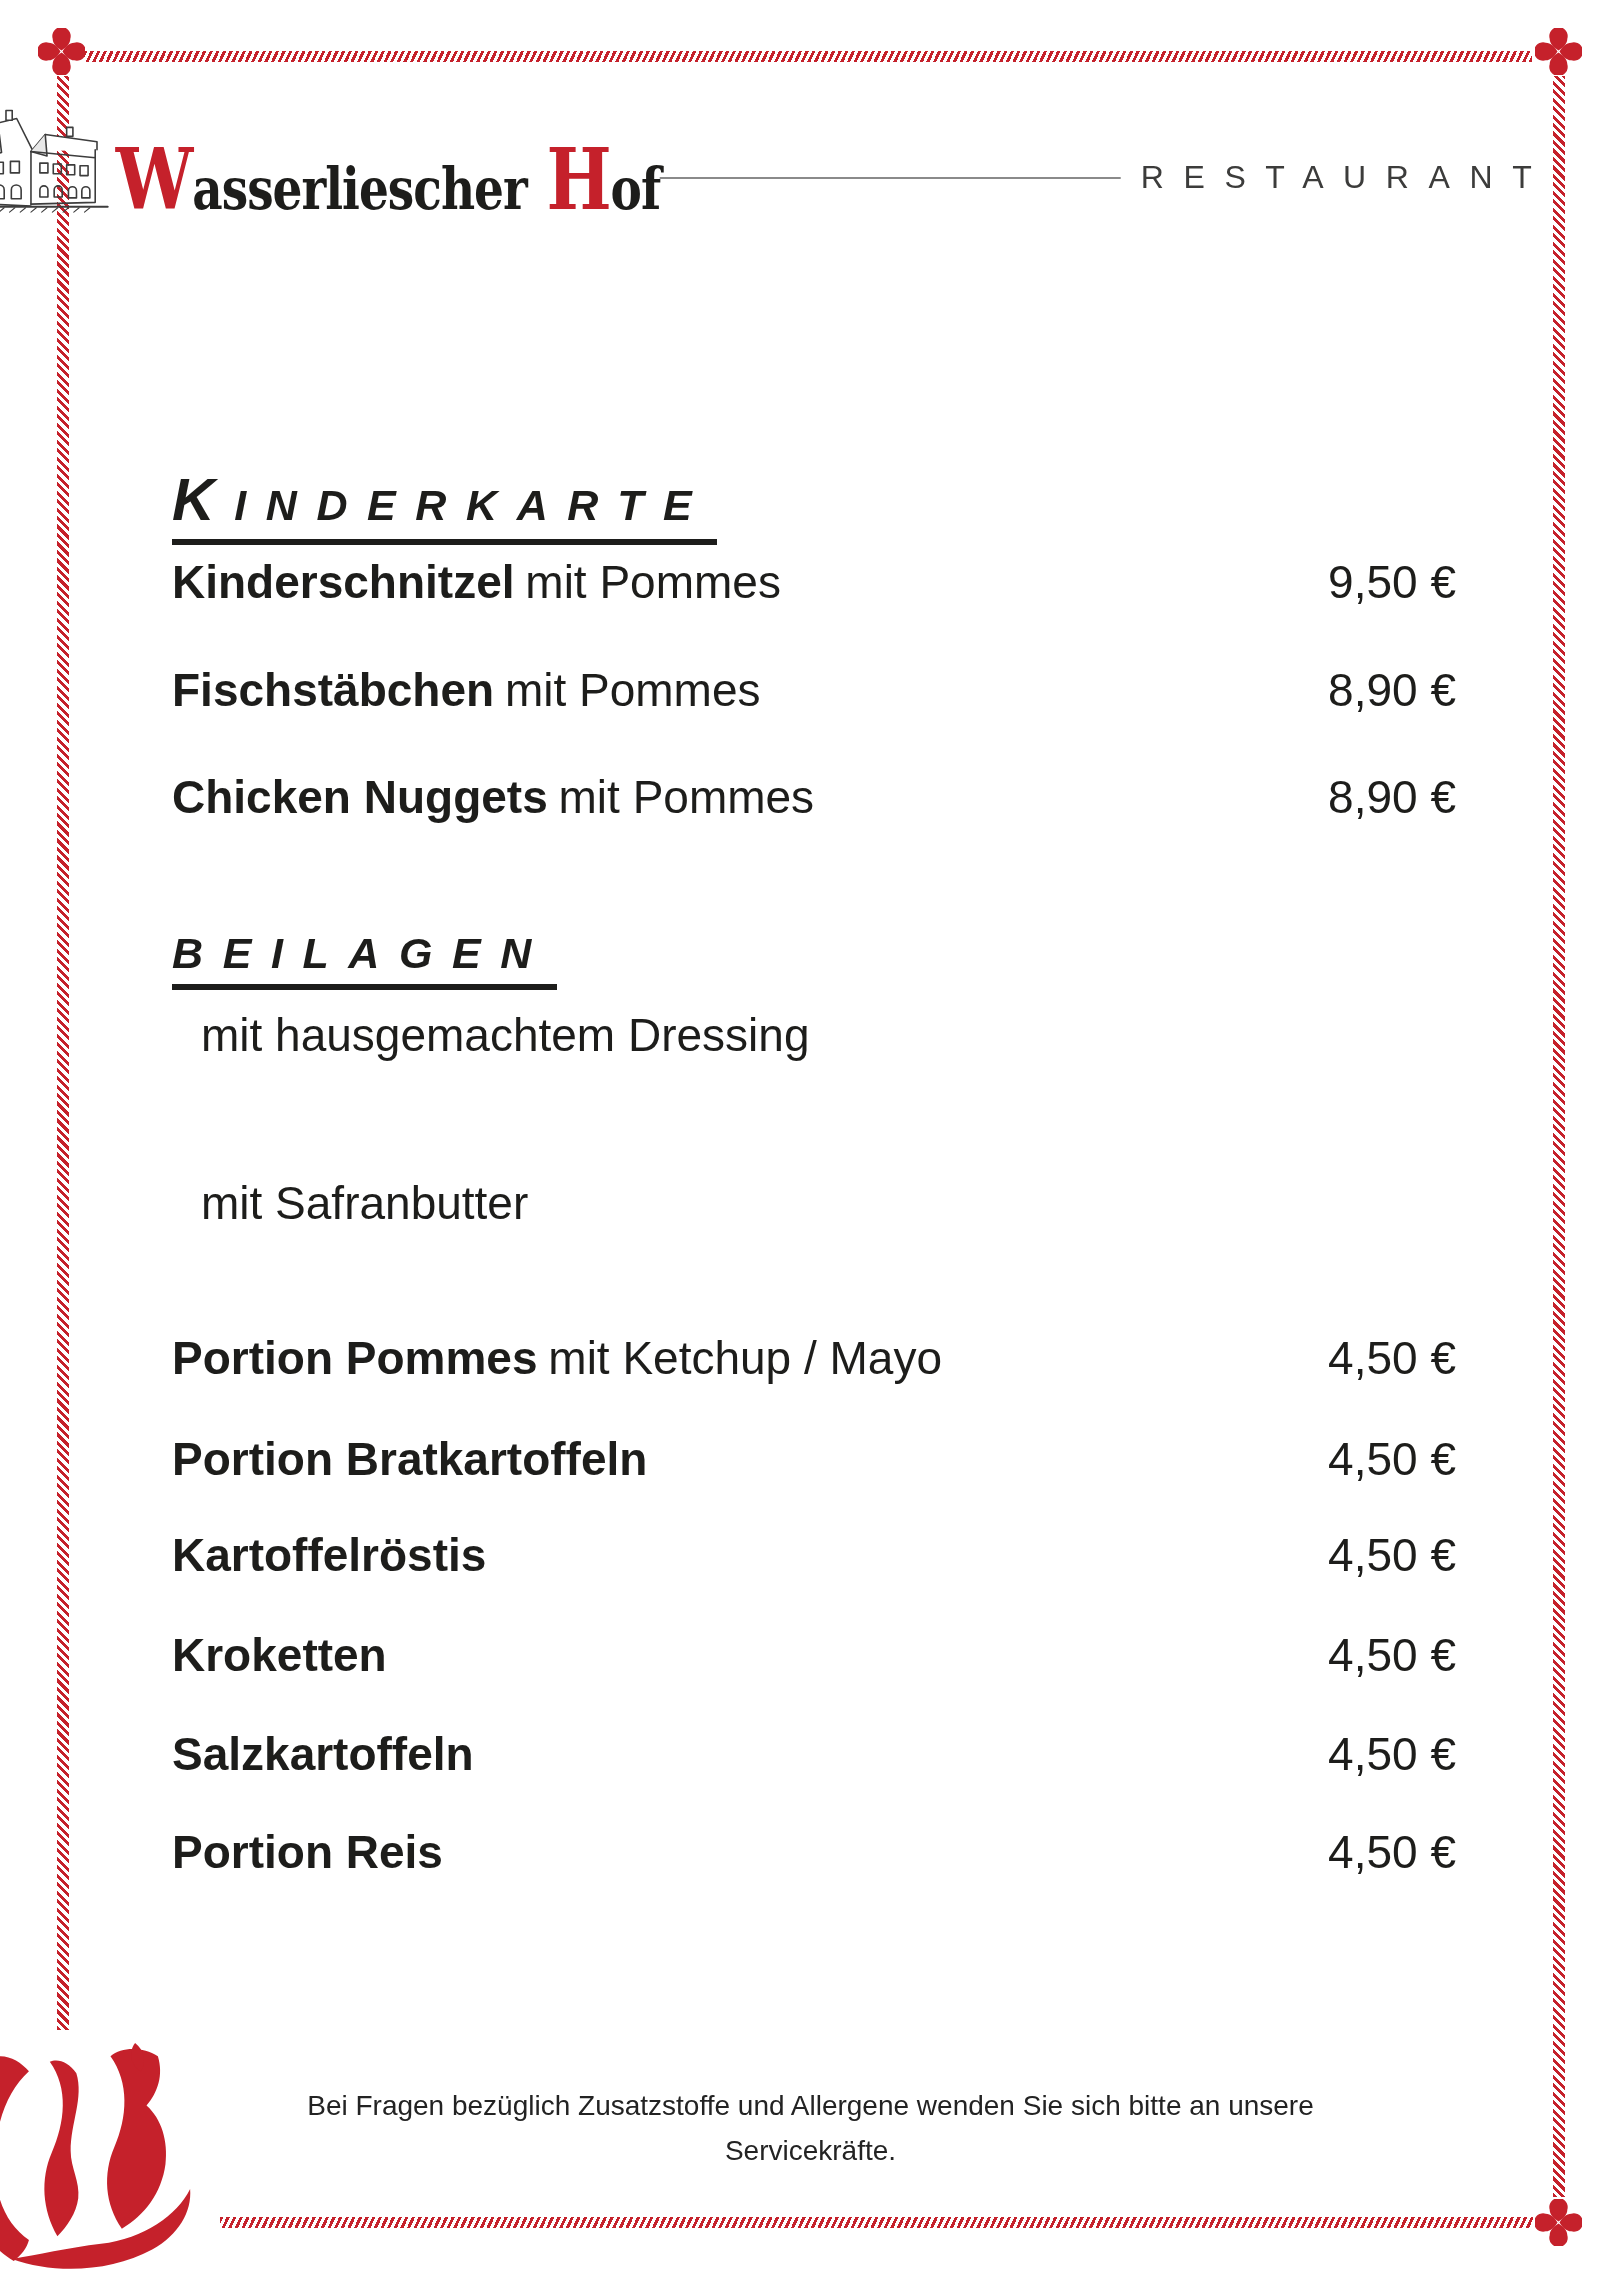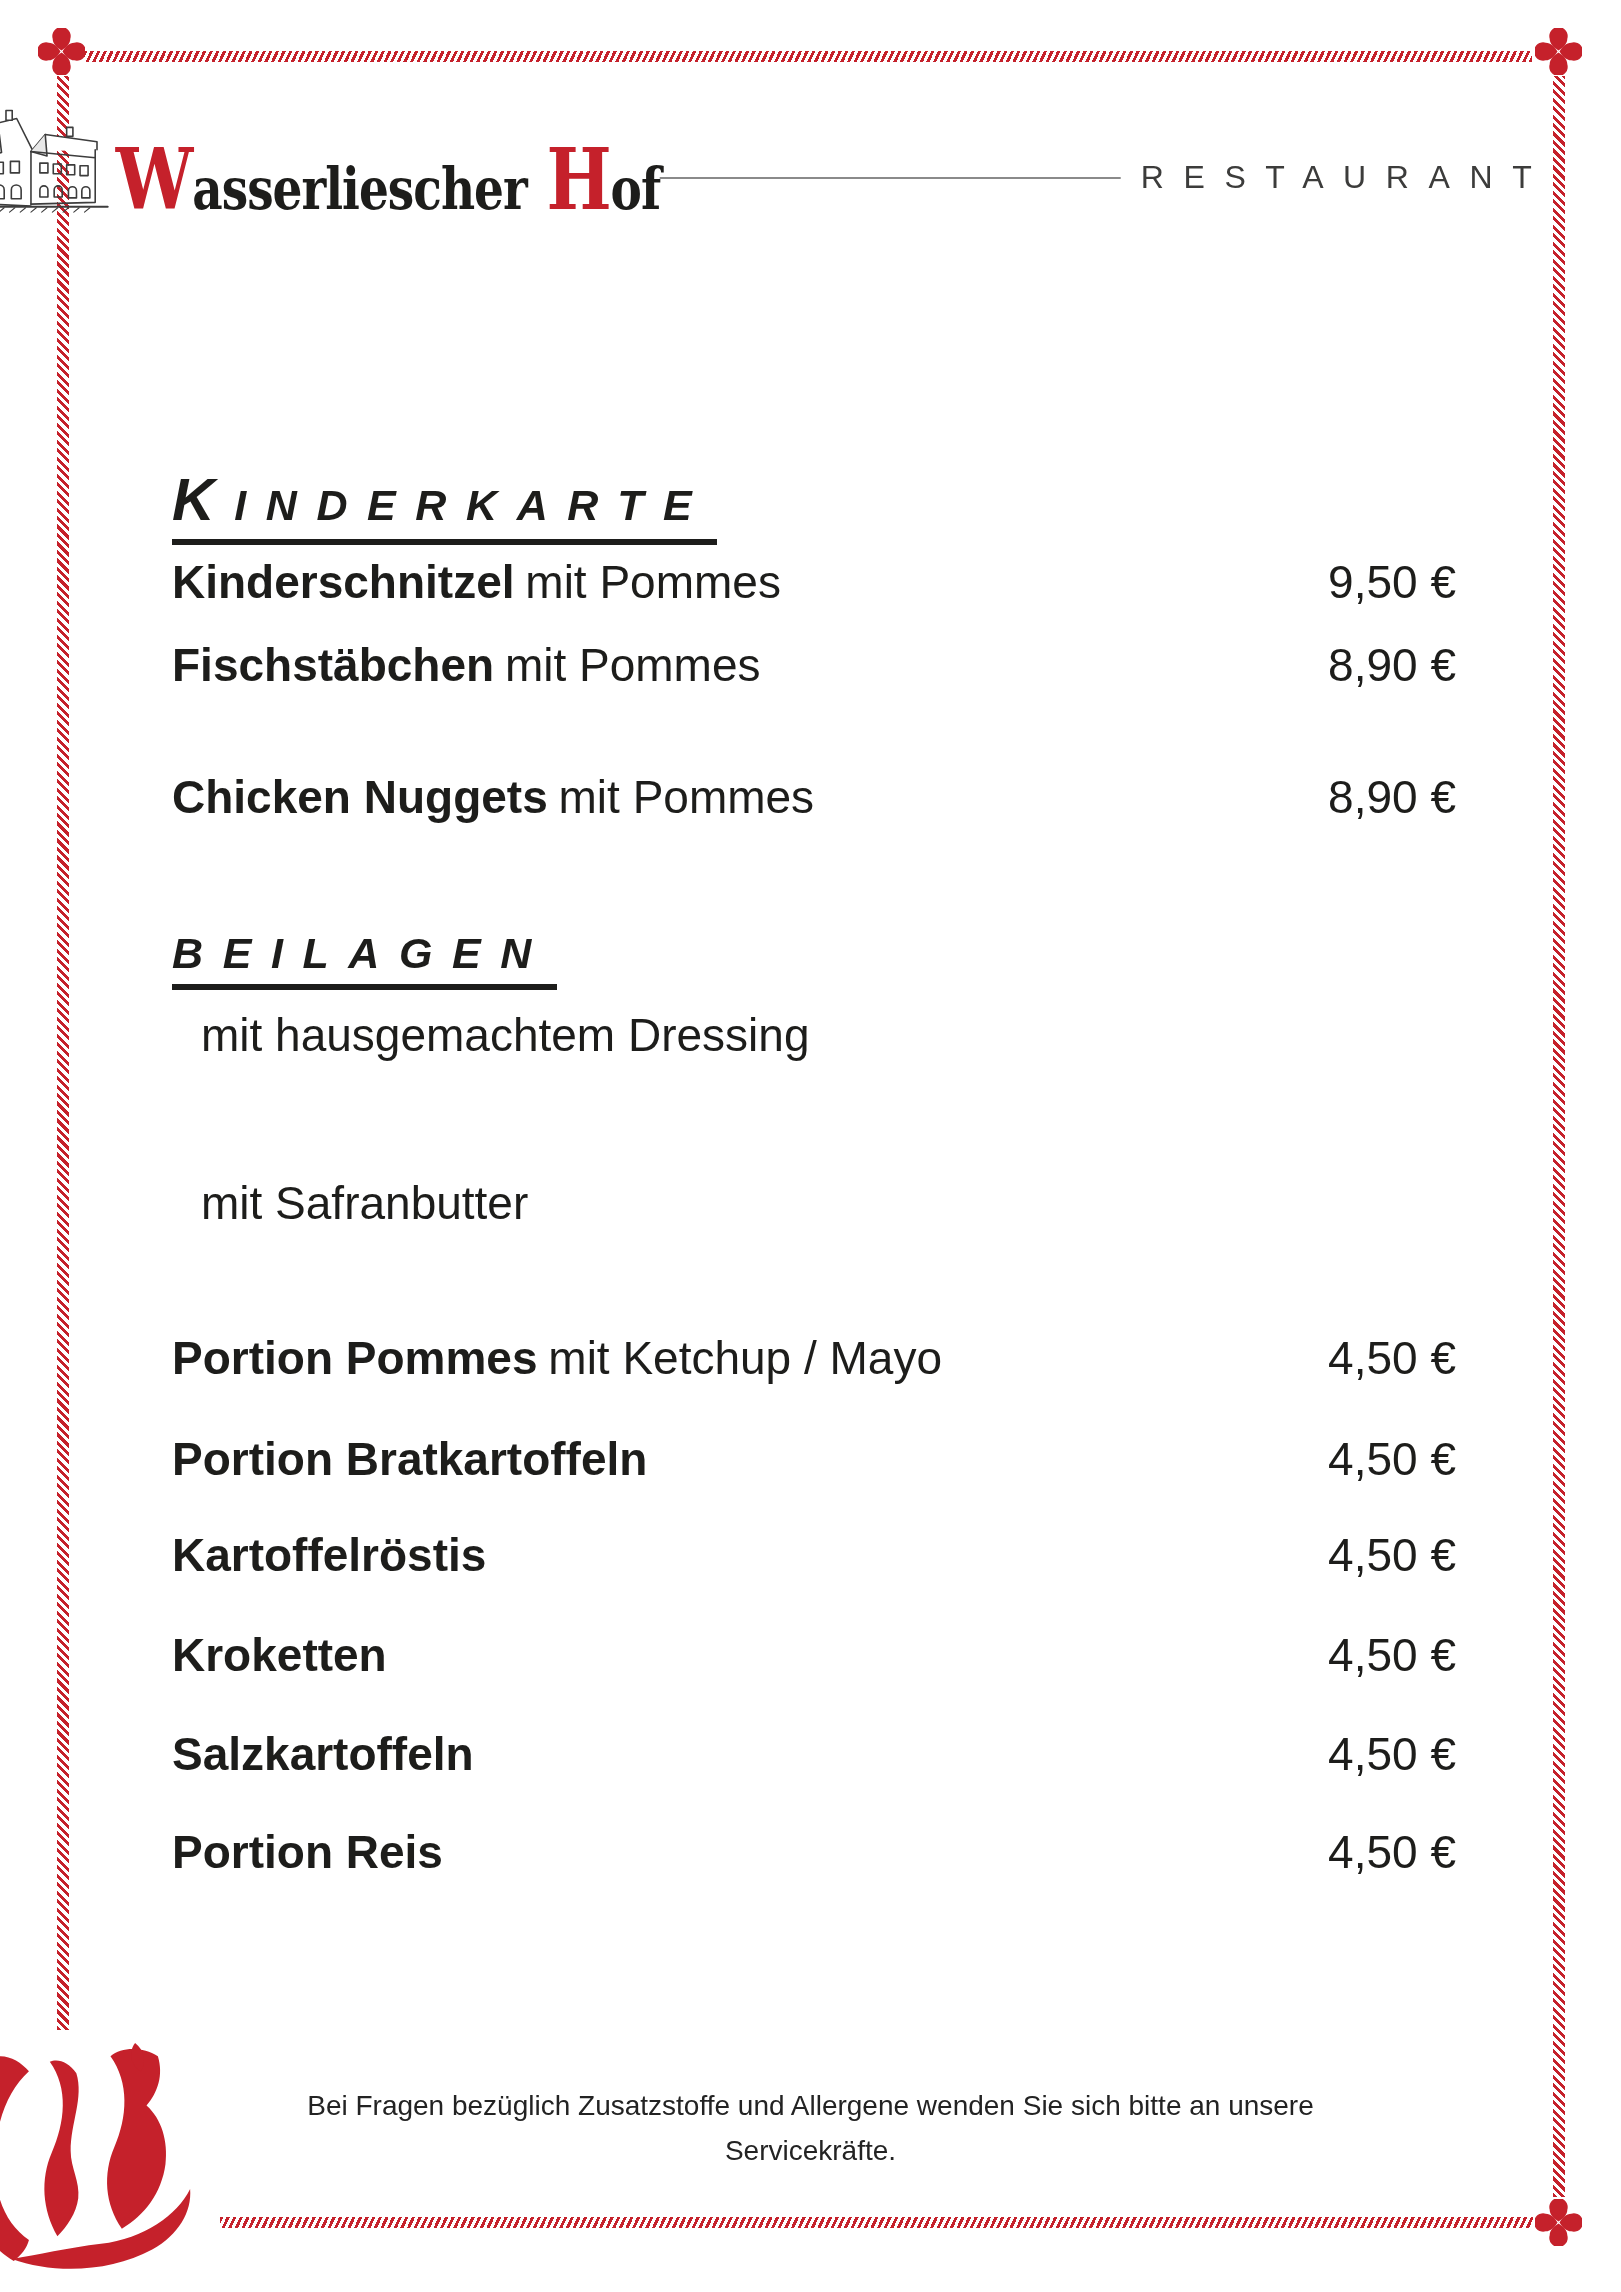--- a/index.html
+++ b/index.html
@@ -128,21 +128,21 @@
 
   <h2 class="sec-heading" id="sec-kinder" style="top:435px"><span class="initial">K</span><span>INDERKARTE</span></h2>
 
   <div class="row" style="top:557px">
     <div class="line">
         <span class="item-name">Kinderschnitzel</span>
         <span class="suffix" style="flex:1 1 auto;">mit Pommes</span>
         <span class="price">9,50 €</span>
       </div>
   </div>
-  <div class="row" style="top:640px">
+  <div class="row" style="top:665px">
     <div class="line">
         <span class="item-name">Fischstäbchen</span>
         <span class="suffix" style="flex:1 1 auto;">mit Pommes</span>
         <span class="price">8,90 €</span>
       </div>
   </div>
   <div class="row" style="top:772px">
     <div class="line">
         <span class="item-name">Chicken Nuggets</span>
         <span class="suffix" style="flex:1 1 auto;">mit Pommes</span>

